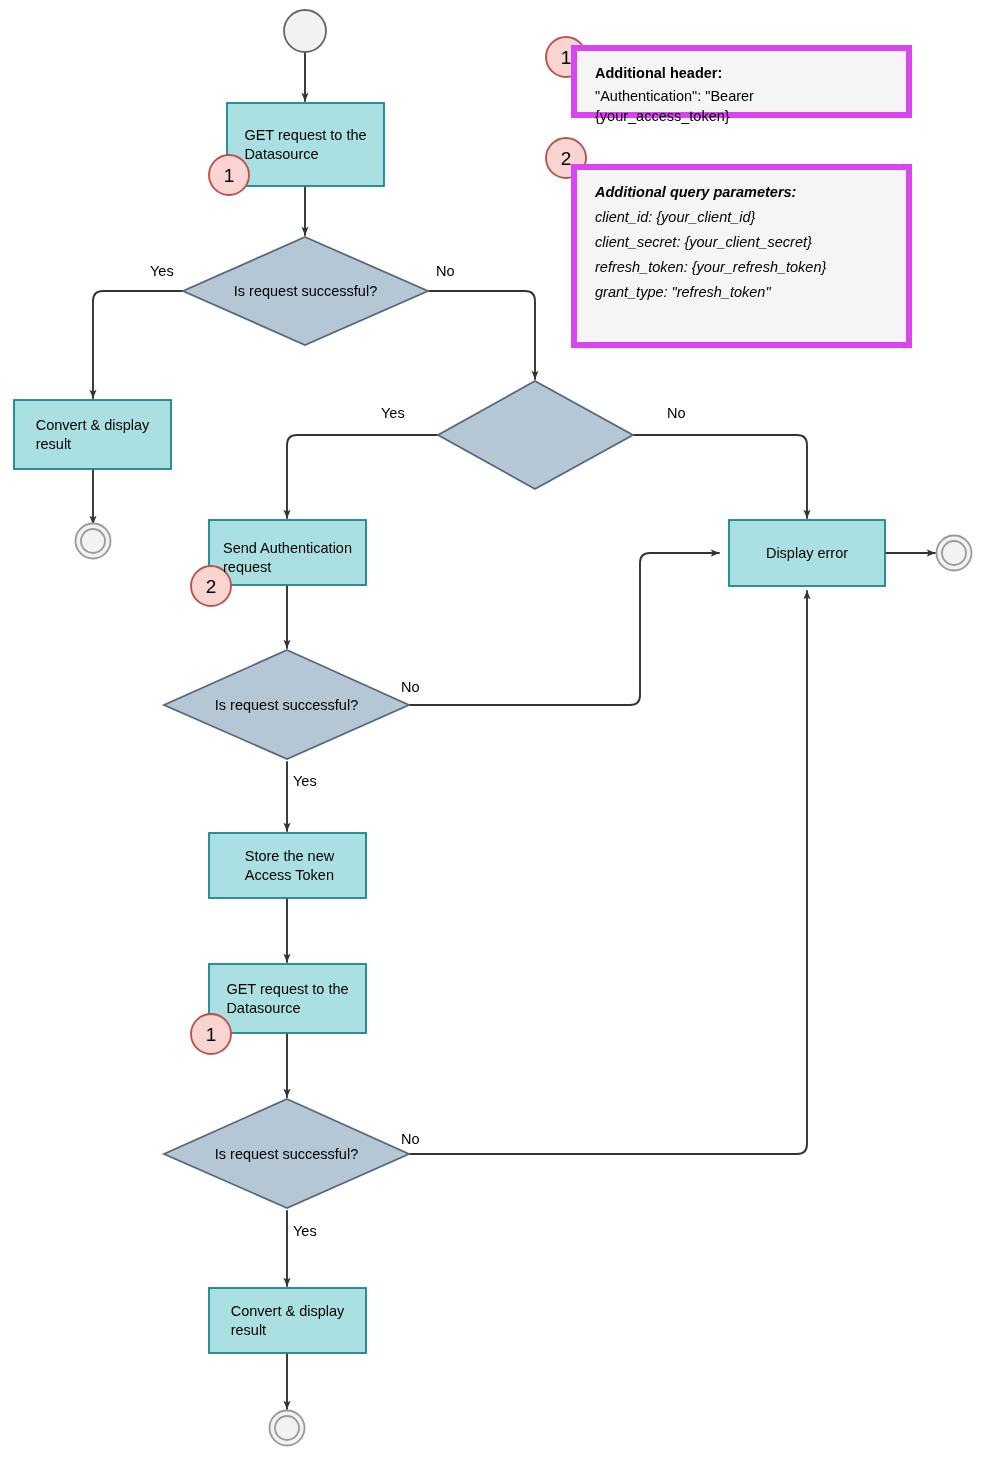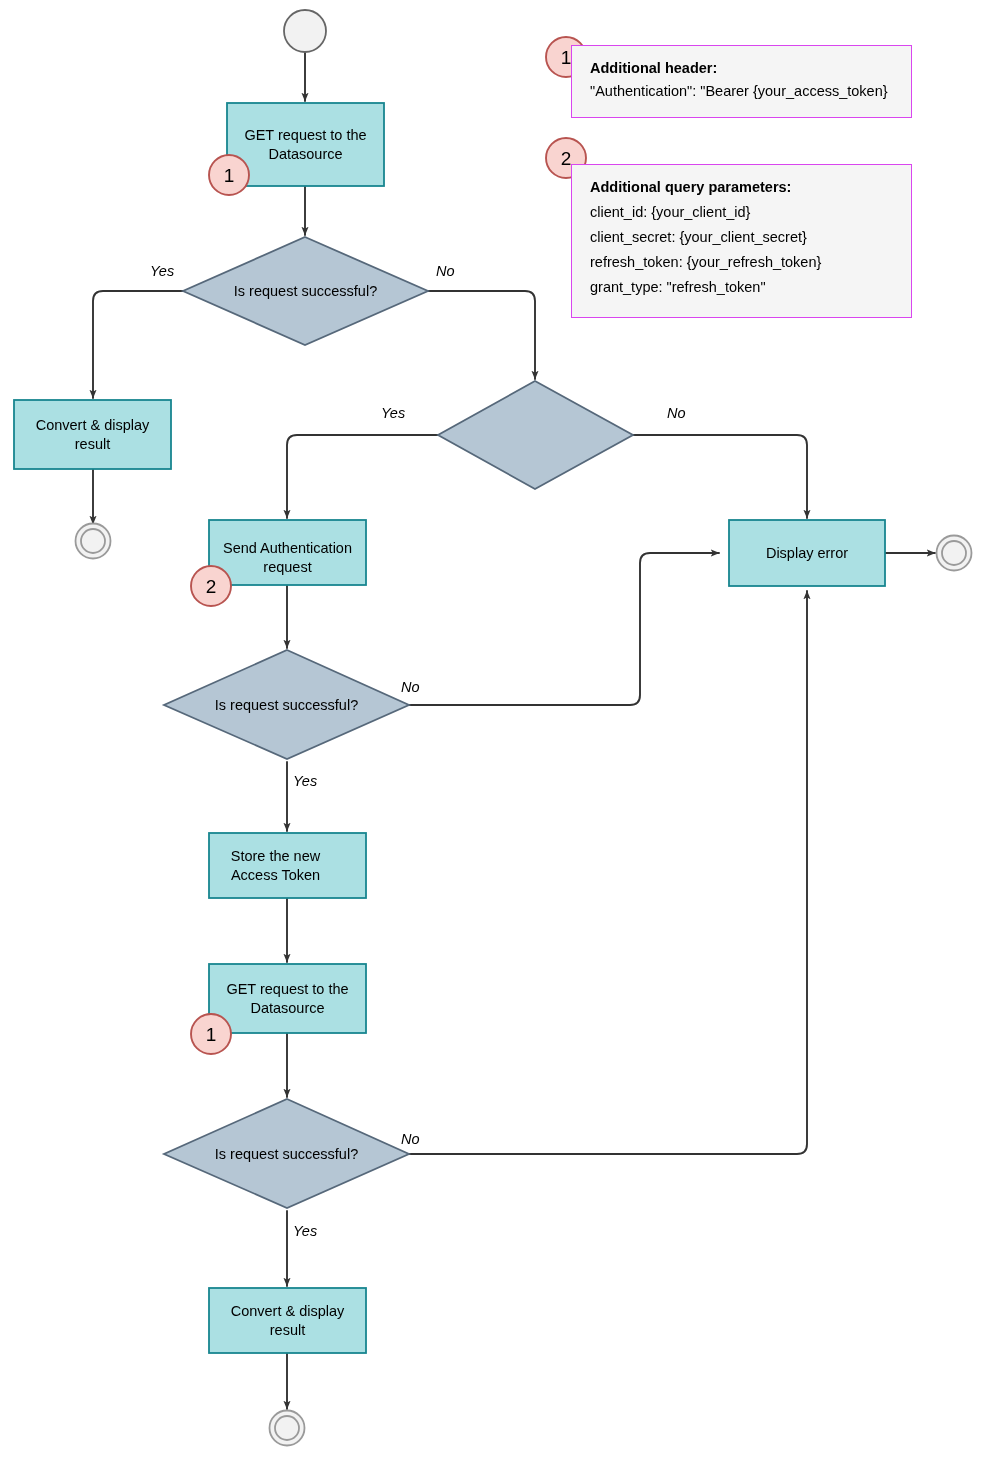--- a/index.html
+++ b/index.html
@@ -23,49 +23,48 @@
     left: 0;
     top: 0;
     width: 990px;
     height: 1471px;
   }
   .node-label {
     position: absolute;
     display: flex;
     align-items: center;
     justify-content: center;
-    text-align: center;
+    text-align: left;
     color: #000000;
     font-size: 14.5px;
     line-height: 19px;
     pointer-events: none;
     white-space: pre-line;
   }
   .edge-label {
     position: absolute;
     color: #000000;
     font-size: 14.5px;
     line-height: 17px;
     white-space: nowrap;
-    font-style: italic;
   }
   .badge-num {
     position: absolute;
     display: flex;
     align-items: center;
     justify-content: center;
     color: #000000;
     font-size: 19px;
     line-height: 19px;
   }
   .note {
     position: absolute;
     box-sizing: border-box;
     background: #f5f5f5;
-    border: 1px solid #d946ef;
+    border: 6px solid #d946ef;
     padding: 12px 16px 12px 18px;
   }
   .note-title {
     font-size: 14.5px;
     font-weight: bold;
     color: #000000;
     margin-bottom: 3px;
     line-height: 20px;
   }
   .note-line {
@@ -161,21 +160,21 @@
 
   <div class="node-label" style="left:227px; top:103px; width:157px; height:83px;">GET request to the
 Datasource</div>
   <div class="node-label" style="left:183px; top:262px; width:245px; height:58px;">Is request successful?</div>
   <div class="node-label" style="left:14px; top:400px; width:157px; height:69px;">Convert &amp; display
 result</div>
   <div class="node-label" style="left:209px; top:520px; width:157px; height:75px;">Send Authentication
 request</div>
   <div class="node-label" style="left:729px; top:520px; width:156px; height:66px;">Display error</div>
   <div class="node-label" style="left:164px; top:676px; width:245px; height:58px;">Is request successful?</div>
-  <div class="node-label" style="left:211px; top:833px; width:129px; height:65px;">Store the new
+  <div class="node-label" style="left:225px; top:833px; width:129px; height:65px;">Store the new
 Access Token</div>
   <div class="node-label" style="left:209px; top:964px; width:157px; height:69px;">GET request to the
 Datasource</div>
   <div class="node-label" style="left:164px; top:1125px; width:245px; height:58px;">Is request successful?</div>
   <div class="node-label" style="left:209px; top:1288px; width:157px; height:65px;">Convert &amp; display
 result</div>
 
   <div class="badge-num" style="left:209px; top:165px; width:40px; height:21px;">1</div>
   <div class="badge-num" style="left:191px; top:576px; width:40px; height:21px;">2</div>
   <div class="badge-num" style="left:191px; top:1024px; width:40px; height:21px;">1</div>
@@ -189,21 +188,21 @@
   <div class="edge-label" style="left:401px; top:679px;">No</div>
   <div class="edge-label" style="left:293px; top:773px;">Yes</div>
   <div class="edge-label" style="left:401px; top:1131px;">No</div>
   <div class="edge-label" style="left:293px; top:1223px;">Yes</div>
 
   <div class="note" style="left:571px; top:45px; width:341px; height:73px;">
     <div class="note-title">Additional header:</div>
     <div class="note-line tight">"Authentication": "Bearer {your_access_token}</div>
   </div>
 
-  <div class="note" style="left:571px; top:164px; width:341px; height:154px; ">
+  <div class="note" style="left:571px; top:164px; width:341px; height:184px; font-style:italic;">
     <div class="note-title">Additional query parameters:</div>
     <div class="note-line">client_id: {your_client_id}</div>
     <div class="note-line">client_secret: {your_client_secret}</div>
     <div class="note-line">refresh_token: {your_refresh_token}</div>
     <div class="note-line">grant_type: "refresh_token"</div>
   </div>
 
 </div>
 
 </body></html>

